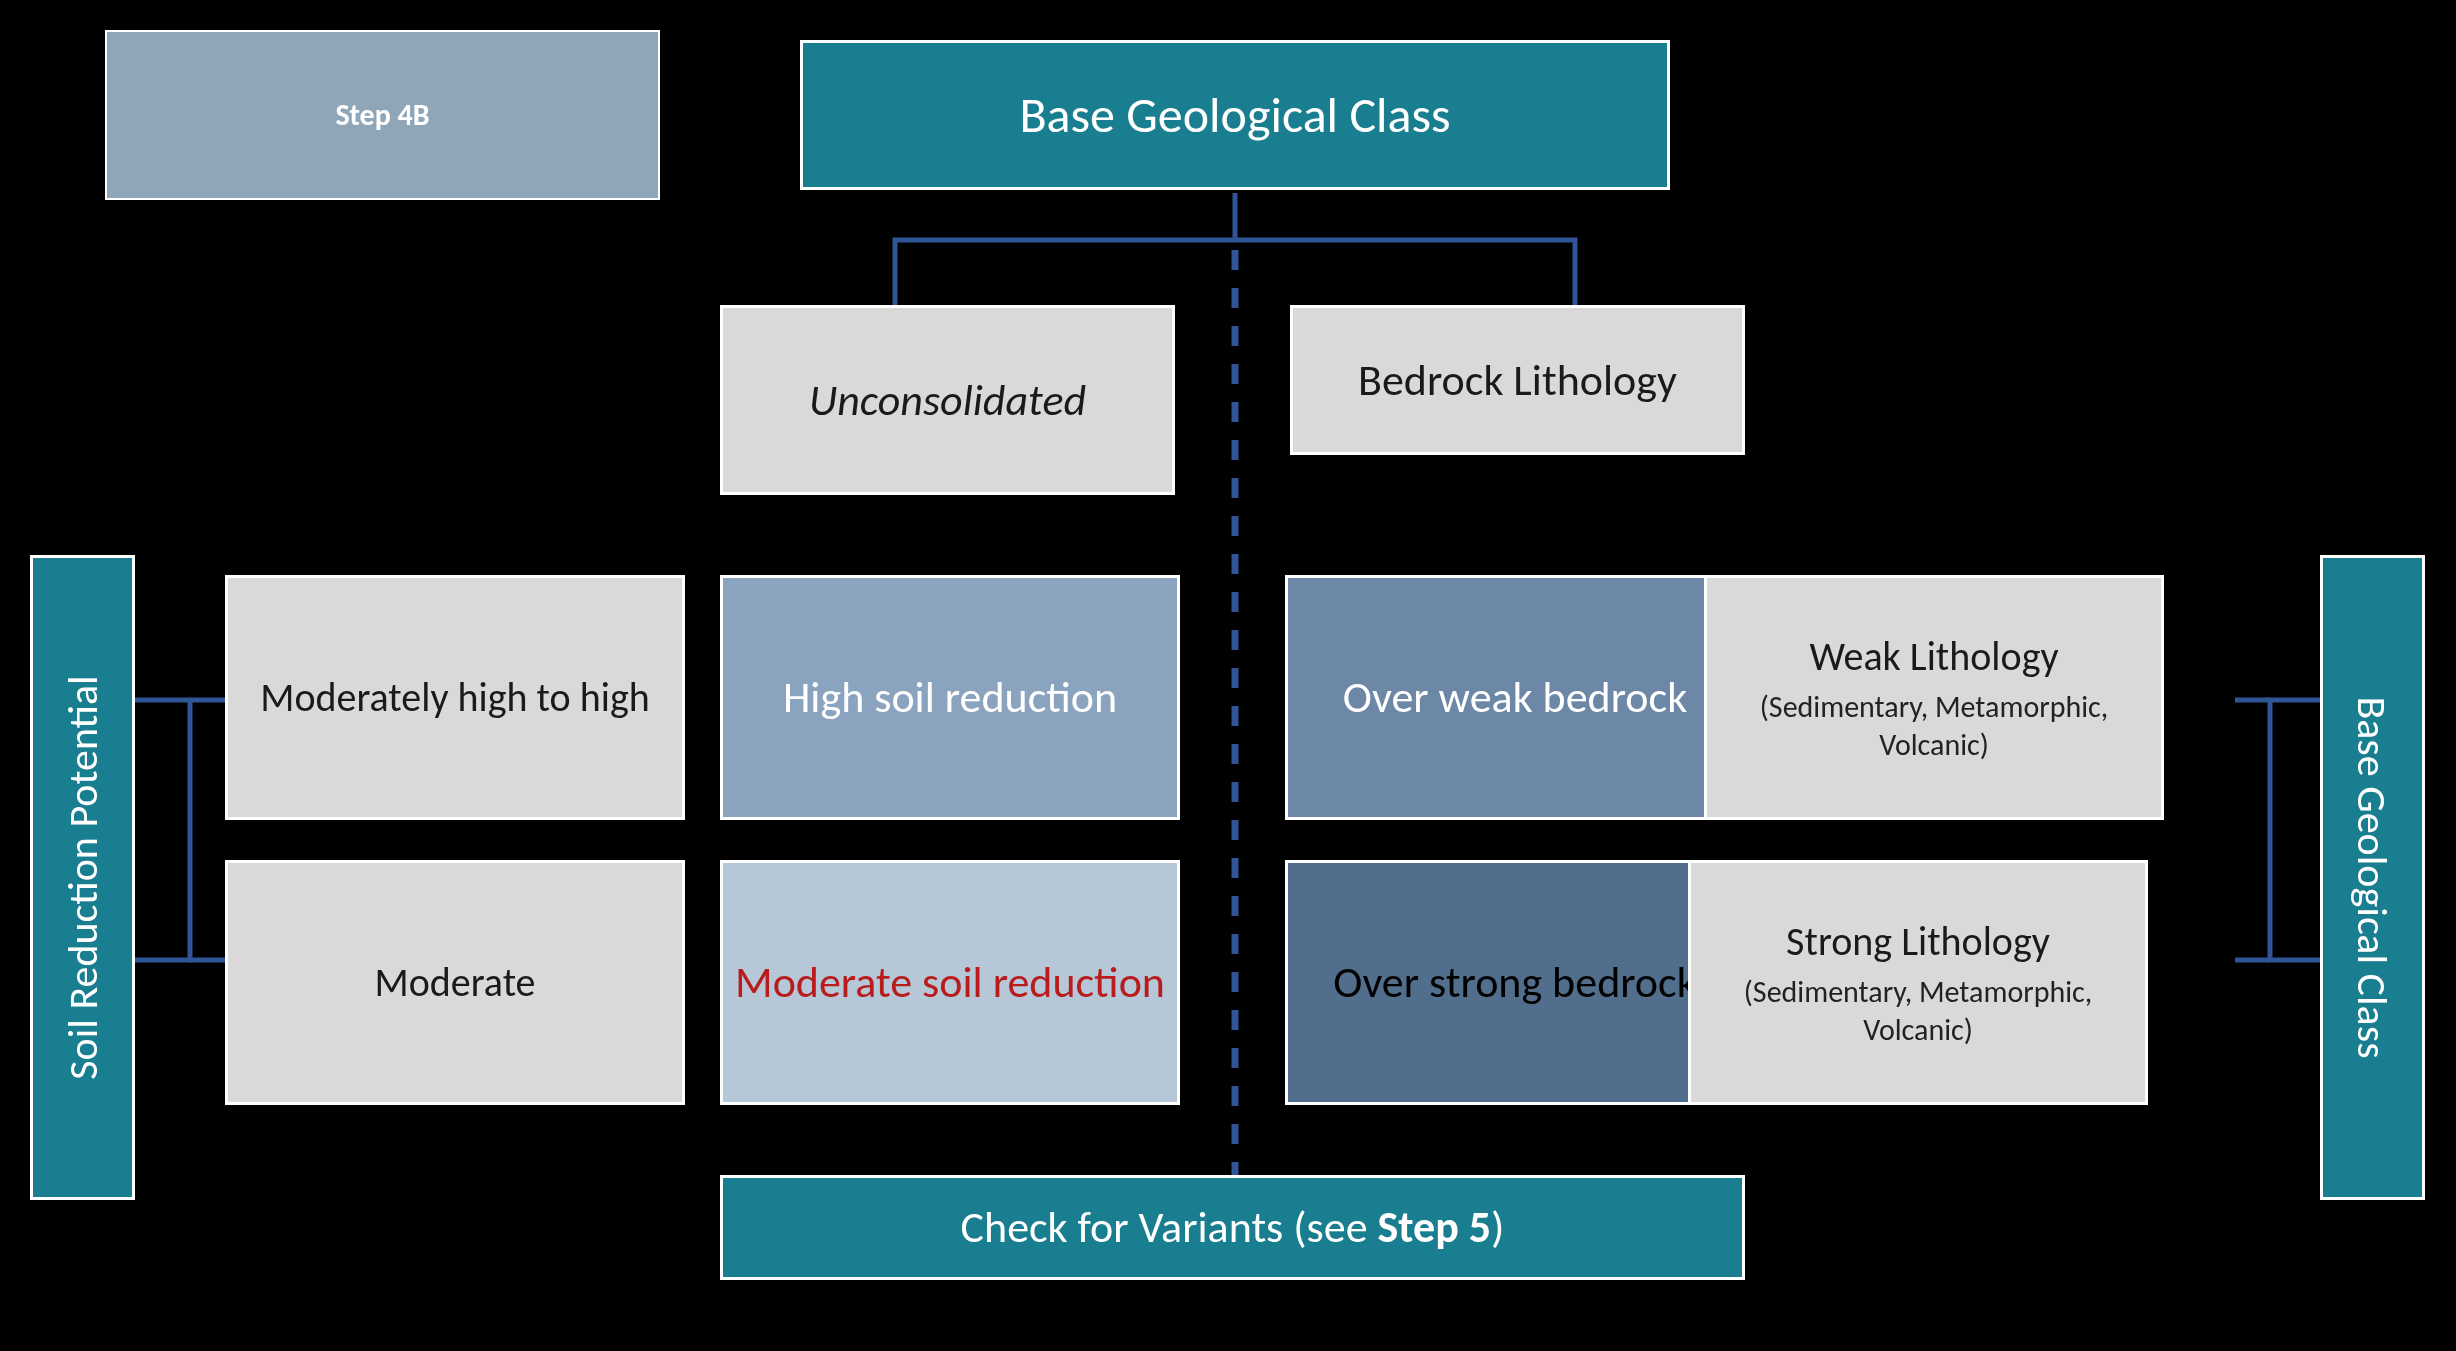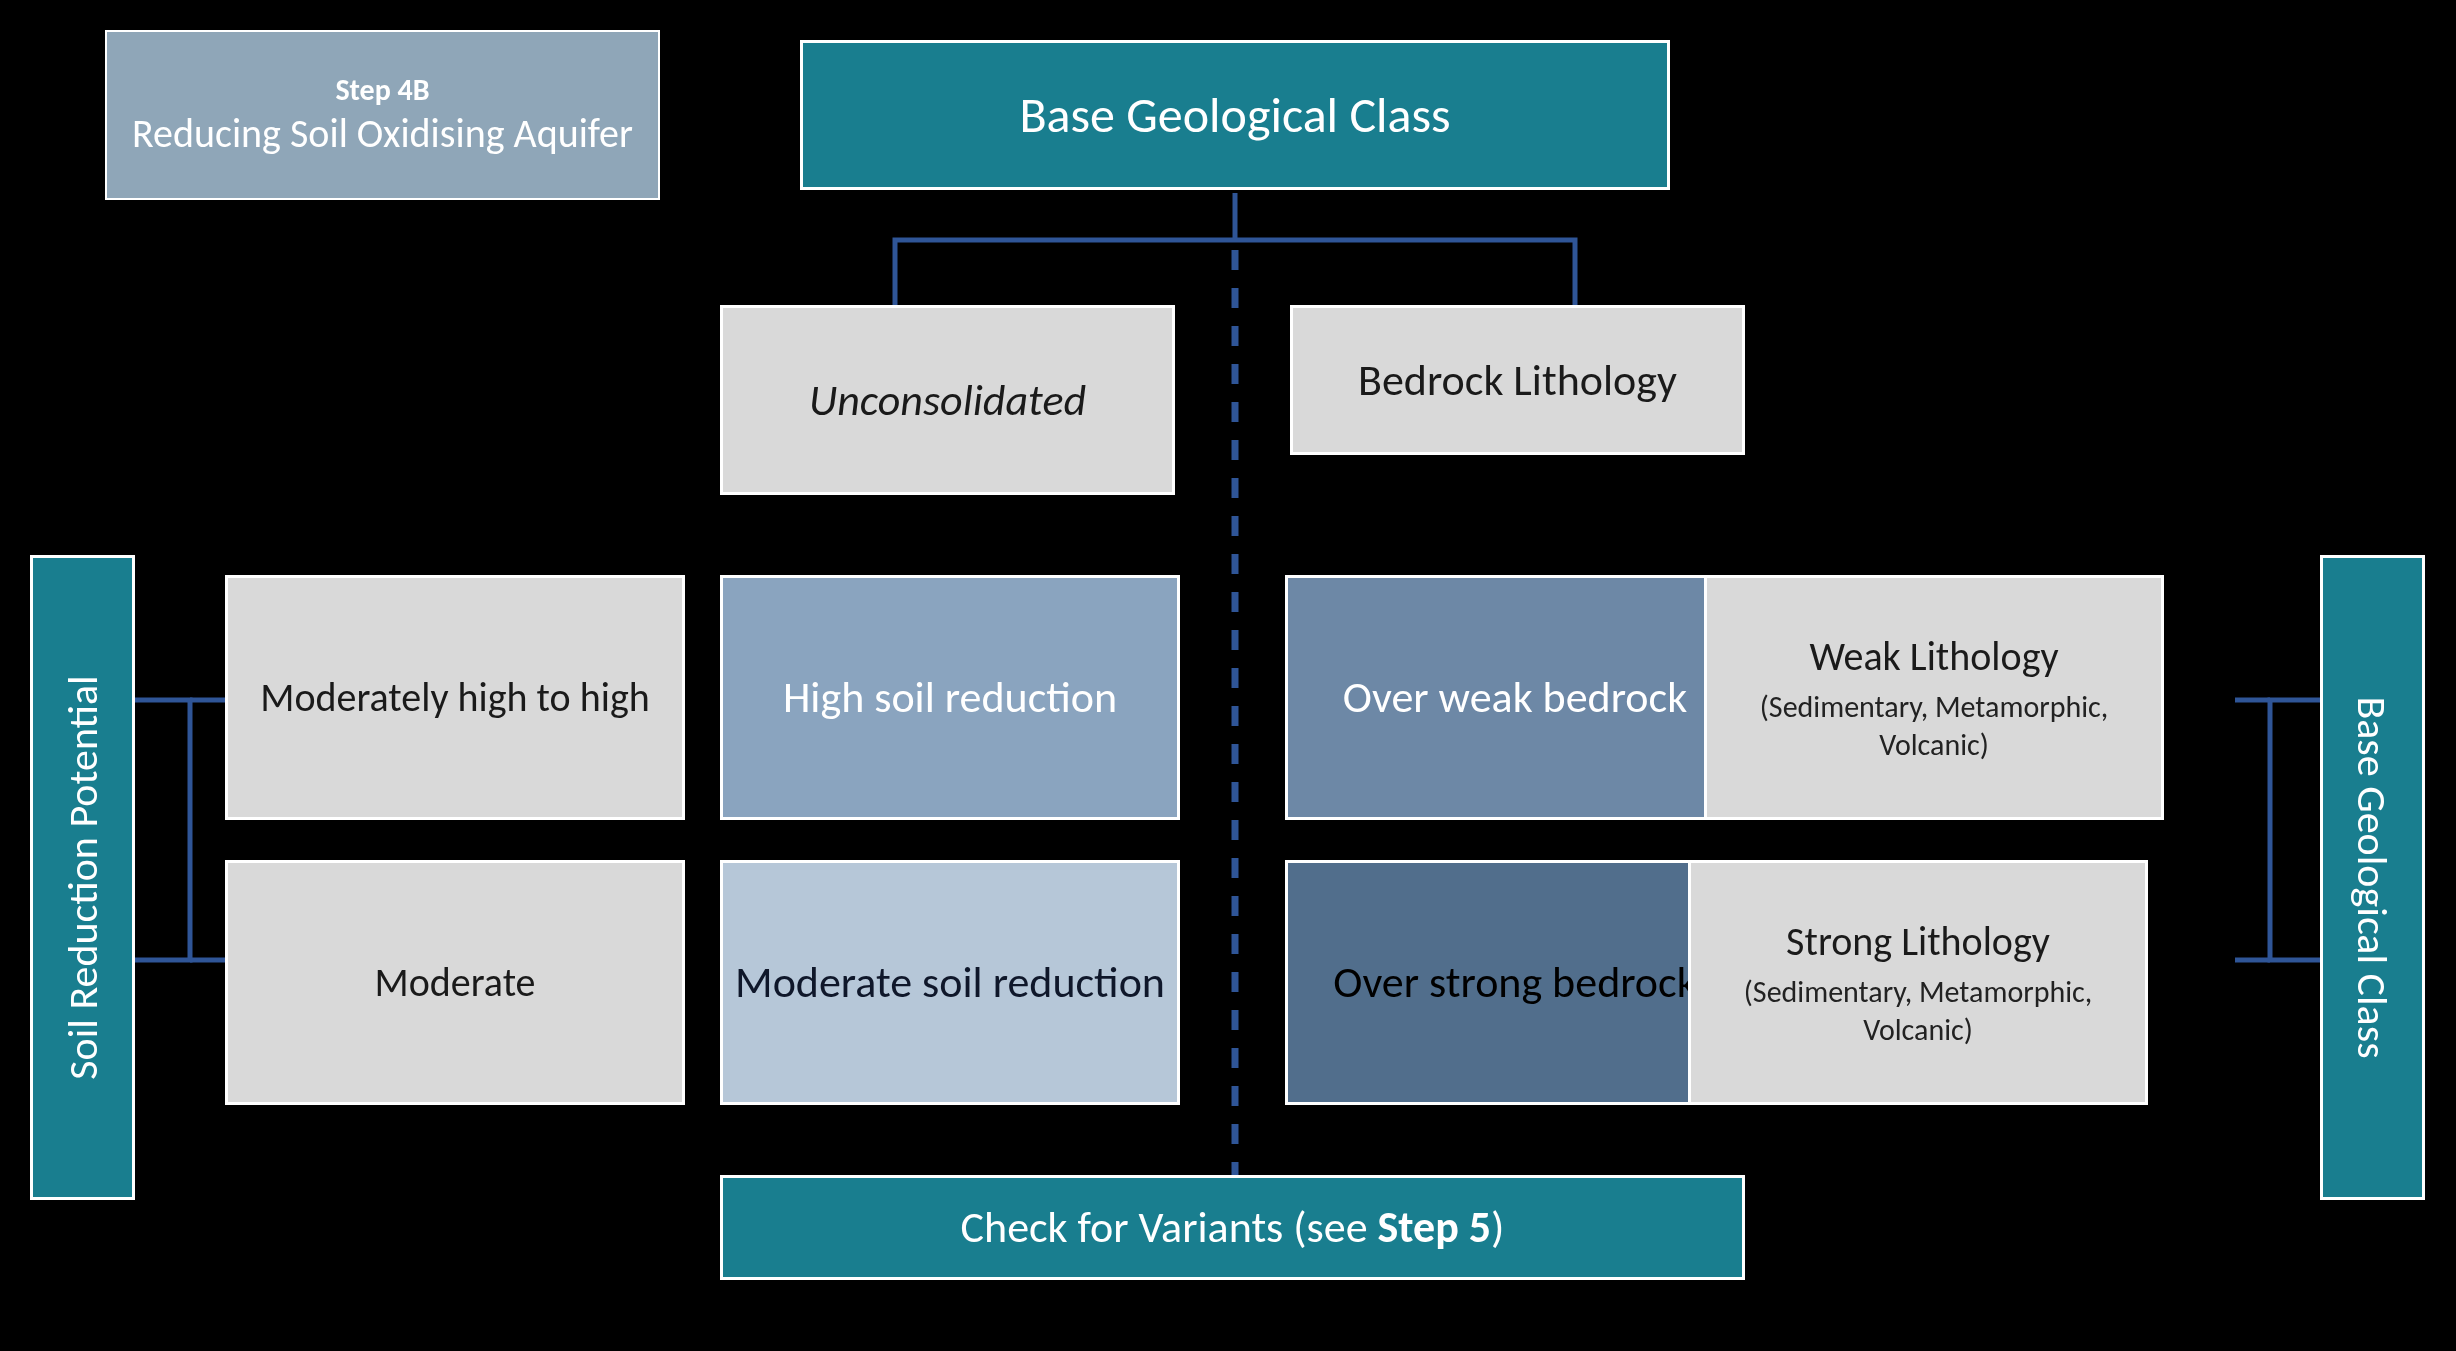--- a/index.html
+++ b/index.html
@@ -16,21 +16,21 @@
     display: flex;
     flex-direction: column;
     align-items: center;
     justify-content: center;
     text-align: center;
     border: 3px solid #fff;
     line-height: 1.25;
   }
   .teal   { background: #197e8f; color: #fff; }
   .grey   { background: #d9d9d9; color: #1a1a1a; }
-  .steel-light { background: #b6c7d8; color: #0f172a; }
+  .steel-light { background: #b6c7d8; color: #b91c1c; }
   .steel-mid   { background: #8aa4bf; color: #fff; }
   .slate-mid   { background: #6d88a6; color: #fff; }
   .slate-dark  { background: #516e8c; color: #000000; }
   .step-badge  { background: #8fa6b8; color:#fff; }
 
   .vlabel {
     position: absolute;
     display: flex;
     align-items: center;
     justify-content: center;
@@ -83,21 +83,20 @@
   <line x1="190" y1="700" x2="225" y2="700"></line>
   <line x1="190" y1="960" x2="225" y2="960"></line>
 
   <polyline points="2320,960 2270,960 2270,700 2320,700"></polyline>
   <line x1="2270" y1="700" x2="2235" y2="700"></line>
   <line x1="2270" y1="960" x2="2235" y2="960"></line>
 </svg>
 
 <div class="box step-badge" style="left:105px; top:30px; width:555px; height:170px; border-width:2px;">
   <div class="f46" style="font-weight:700;">Step 4B</div>
-  <div class="f40" style="font-weight:400;">Reducing Soil Oxidising Aquifer</div>
 </div>
 
 <div class="box teal f50" style="left:800px; top:40px; width:870px; height:150px;">
   <span>Base Geological Class</span>
 </div>
 
 <div class="box grey f44" style="left:720px; top:305px; width:455px; height:190px;font-style:italic;">
   <span>Unconsolidated</span>
 </div>
 <div class="box grey f44" style="left:1290px; top:305px; width:455px; height:150px;">

